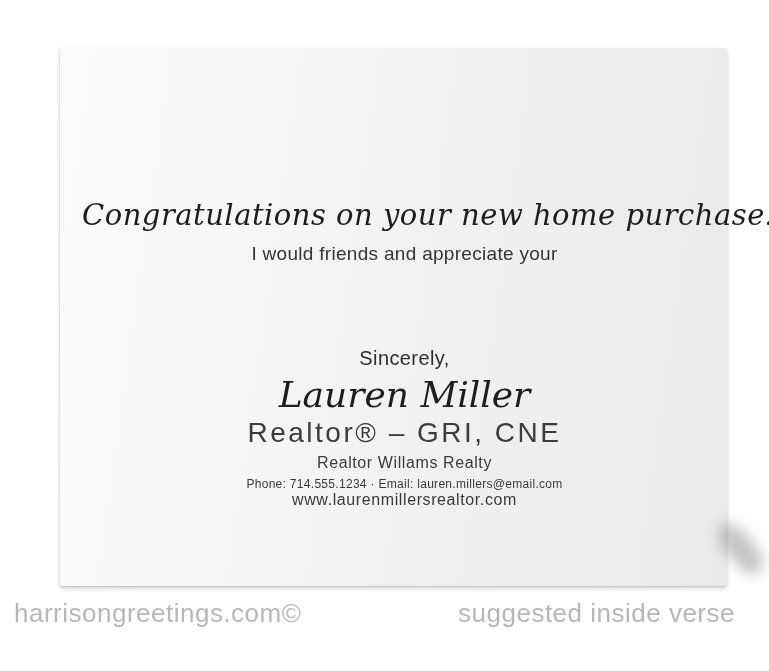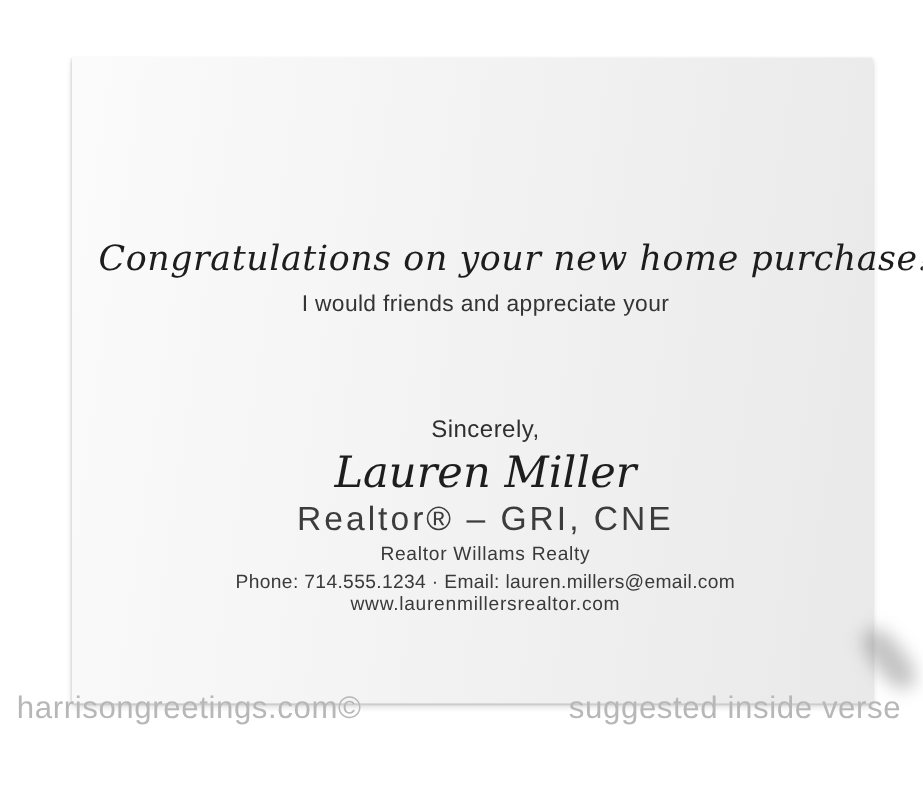--- a/index.html
+++ b/index.html
@@ -108,47 +108,47 @@
   }
 
   .company-line {
     font-size: 16px;
     color: #3a3a3a;
     letter-spacing: 0.6px;
     margin-top: 5px;
   }
 
   .contact-line {
-    font-size: 16px;
+    font-size: 12px;
     color: #3a3a3a;
     letter-spacing: 0.3px;
     margin-top: 5px;
   }
 
   .website-line {
     font-size: 16px;
     color: #3a3a3a;
     letter-spacing: 0.6px;
     margin-top: 0;
   }
 
   
   .footer {
     position: absolute;
     left: 0;
-    top: 574px;
+    top: 598px;
     width: 769px;
     display: flex;
     justify-content: space-between;
     padding: 0 14px 0 14px;
     color: #b7b7b7;
     font-size: 26px;
     letter-spacing: 0.5px;
   }
-  .footer .right { margin-right: 4px; }
+  .footer .right { margin-right: 20px; }
 </style>
 </head>
 <body>
 
 <div class="stage">
 
   <div class="card">
     <div class="card-content">
 
       <div class="headline script">Congratulations on your new home purchase!</div>

